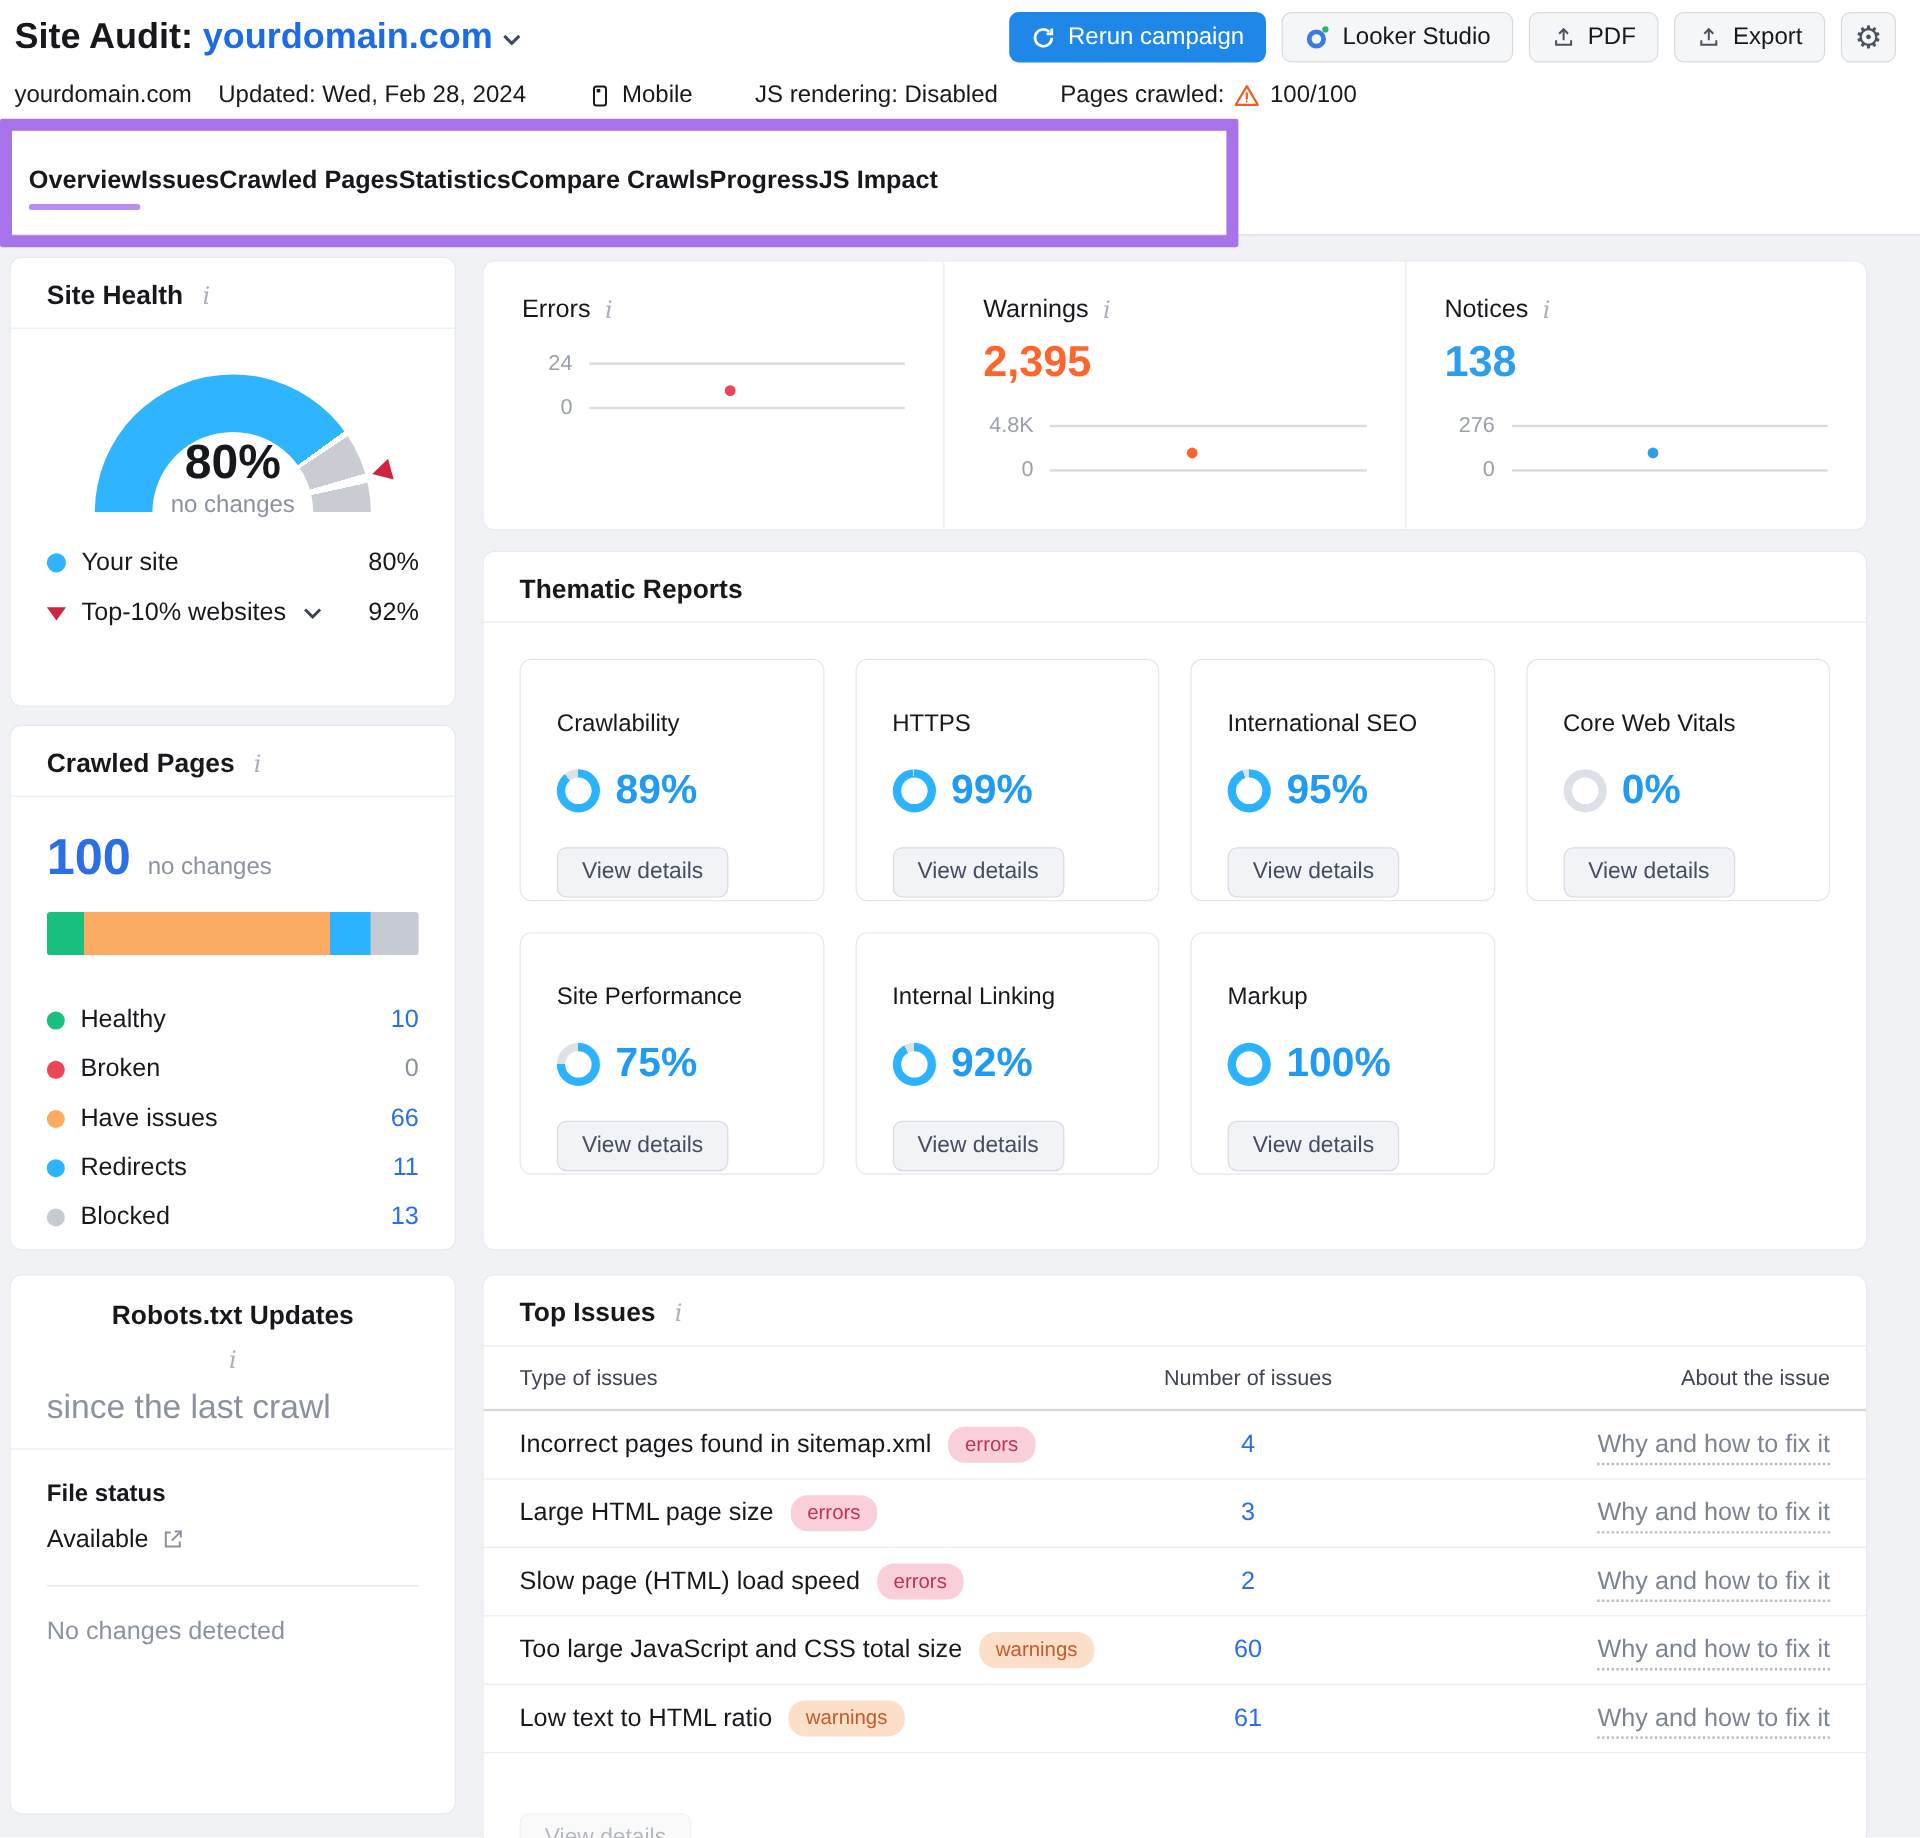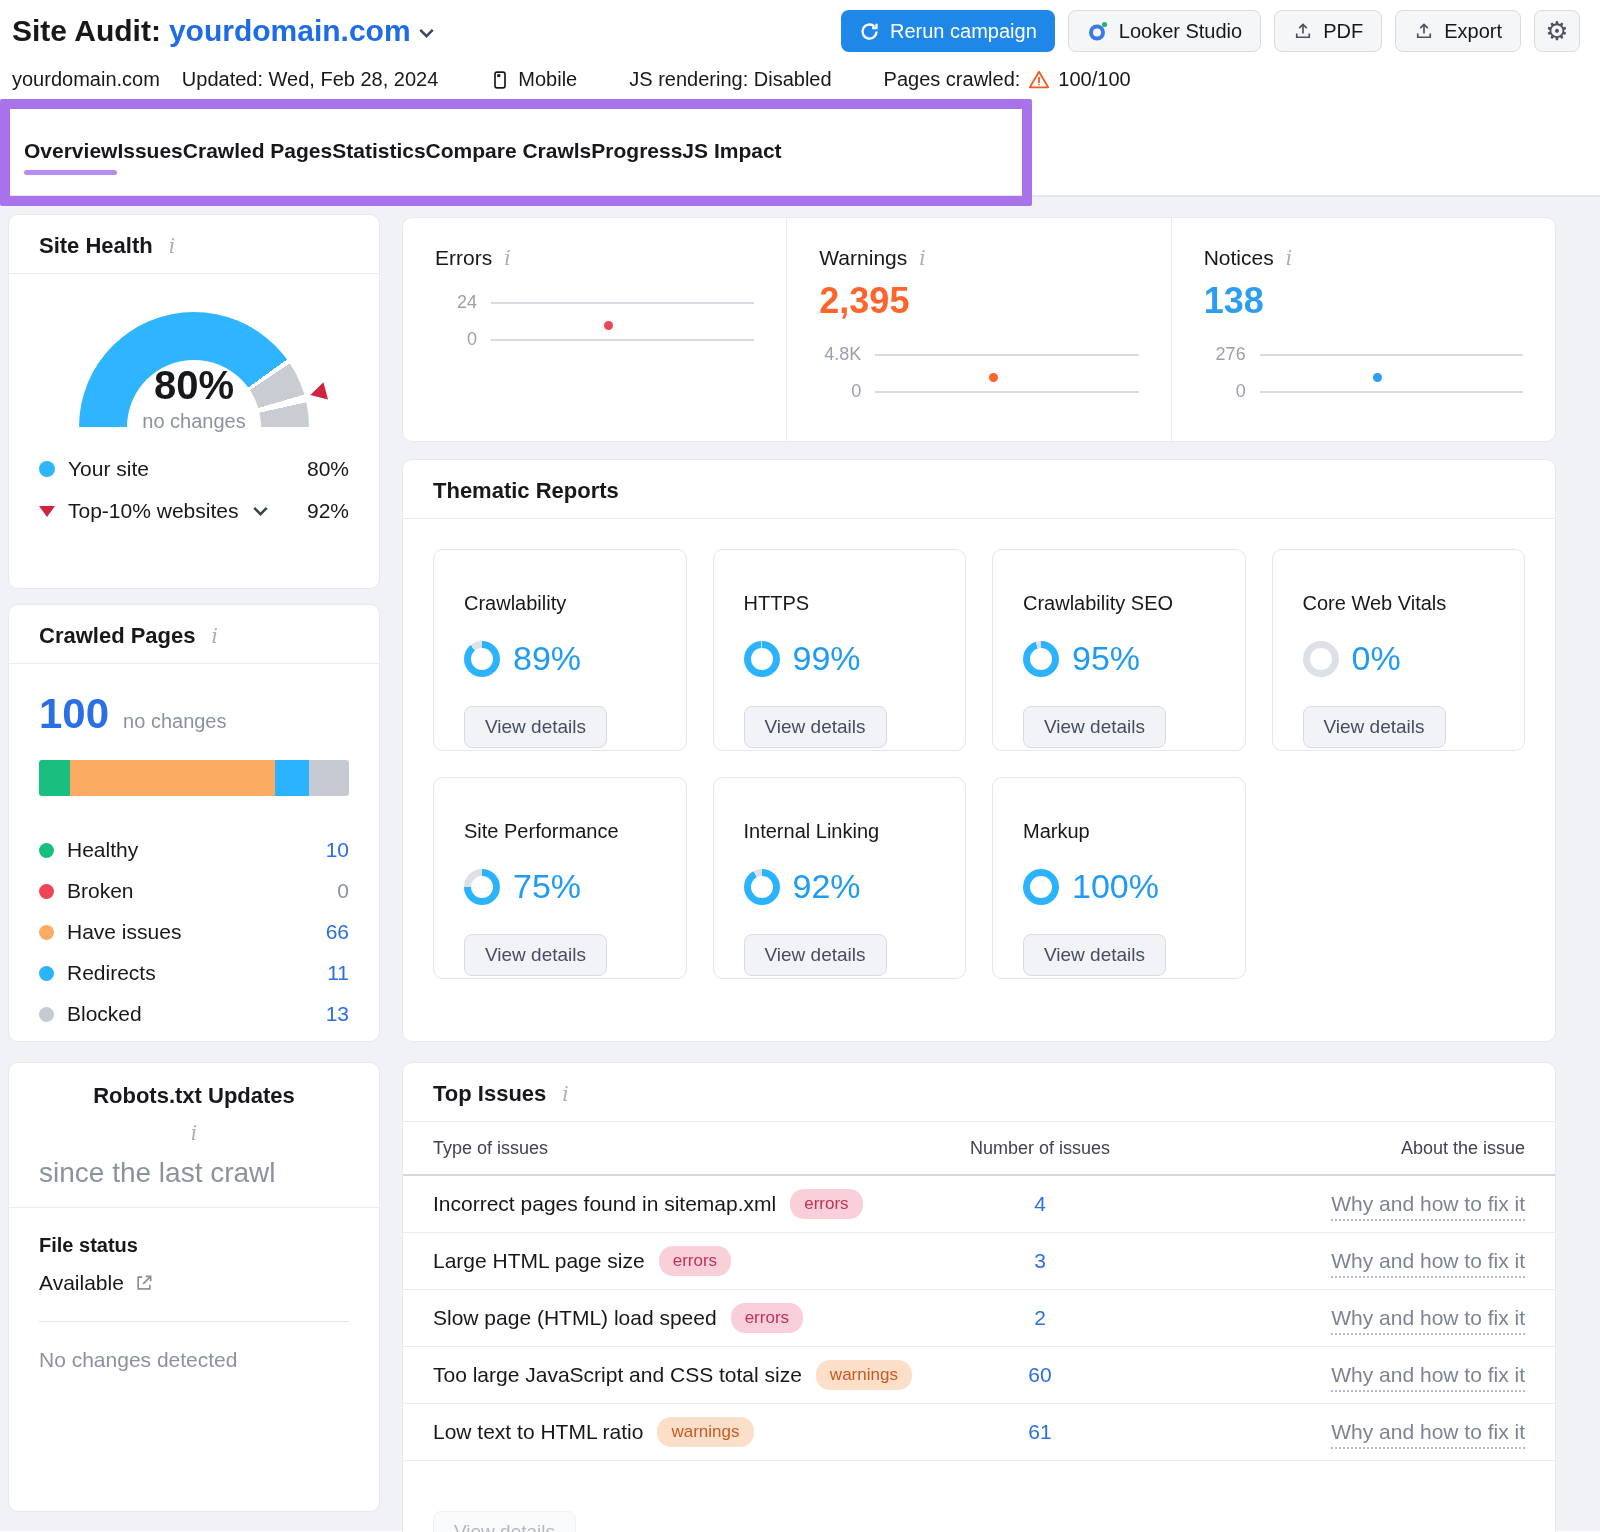--- a/index.html
+++ b/index.html
@@ -101,21 +101,21 @@
   .spark-dot { position:absolute; left:53%; top:50%; width:9px; height:9px; border-radius:50%; background:var(--c,#999); }
   
   .card-thematic { height:583px; margin-top:17px; }
   .tr-grid { padding:30px 30px; display:grid; grid-template-columns:repeat(4,1fr); gap:26px; }
   .tr-card { border:1px solid #e4e6eb; border-radius:10px; padding:42px 30px 30px; height:202px; }
   .tr-label { font-size:20px; }
   .tr-score { display:flex; align-items:center; gap:13px; margin-top:24px; }
   .ring { width:36px; height:36px; border-radius:50%; position:relative; flex:none;
     background:conic-gradient(#2bb3ff calc(var(--p,0) * 3.6deg), #dde1e7 0deg); }
   .ring::after { content:""; position:absolute; inset:7px; background:#fff; border-radius:50%; }
-  .tr-pct { font-size:34px; font-weight:normal; color:#1f9bf5; }
+  .tr-pct { font-size:34px; font-weight:bold; color:#1f9bf5; }
   .btn-details { margin-top:28px; height:42px; font-size:19px; color:#454e5f; background:#f2f3f6;
     border:1px solid #d8dbe1; border-radius:8px; padding:0 20px; cursor:pointer; font-family:inherit; }
   
   .card-top-issues { height:500px; margin-top:20px; }
   .ti-head-row { display:grid; grid-template-columns:1fr 250px 360px; padding:0 30px; height:54px; align-items:center; font-size:18px; color:#3e4450; border-bottom:2px solid #d4d7dd; }
   .ti-head-row .c2 { text-align:center; }
   .ti-head-row .c3 { text-align:right; }
   .ti-row { display:grid; grid-template-columns:1fr 250px 360px; padding:0 30px; height:57px; align-items:center; font-size:21px; border-bottom:1px solid #e9ebf0; }
   .ti-type { display:flex; align-items:center; gap:14px; }
   .badge { font-size:17px; padding:5px 14px; border-radius:14px; }
@@ -410,21 +410,21 @@
         </div>
         <div class="tr-card">
           <div class="tr-label">HTTPS</div>
           <div class="tr-score">
             <span class="ring" style="--p: 99;"></span>
             <span class="tr-pct">99%</span>
           </div>
           <button class="btn-details">View details</button>
         </div>
         <div class="tr-card">
-          <div class="tr-label">Crawlability SEO</div>
+          <div class="tr-label">International SEO</div>
           <div class="tr-score">
             <span class="ring" style="--p: 95;"></span>
             <span class="tr-pct">95%</span>
           </div>
           <button class="btn-details">View details</button>
         </div>
         <div class="tr-card">
           <div class="tr-label">Core Web Vitals</div>
           <div class="tr-score">
             <span class="ring" style="--p: 0;"></span>

